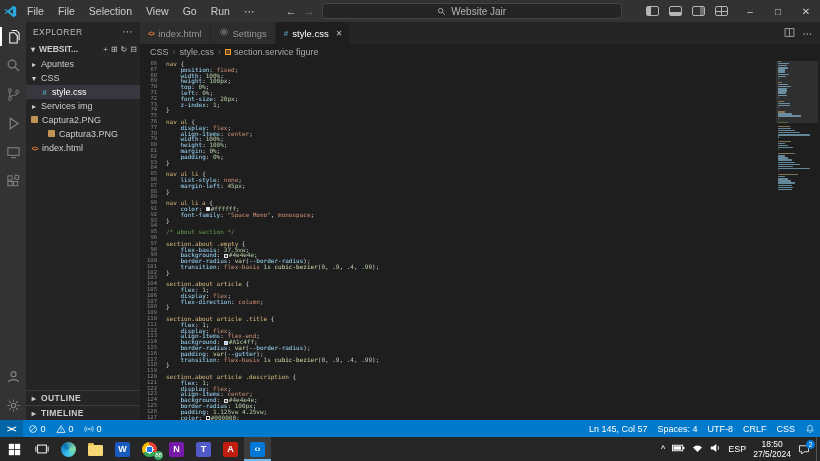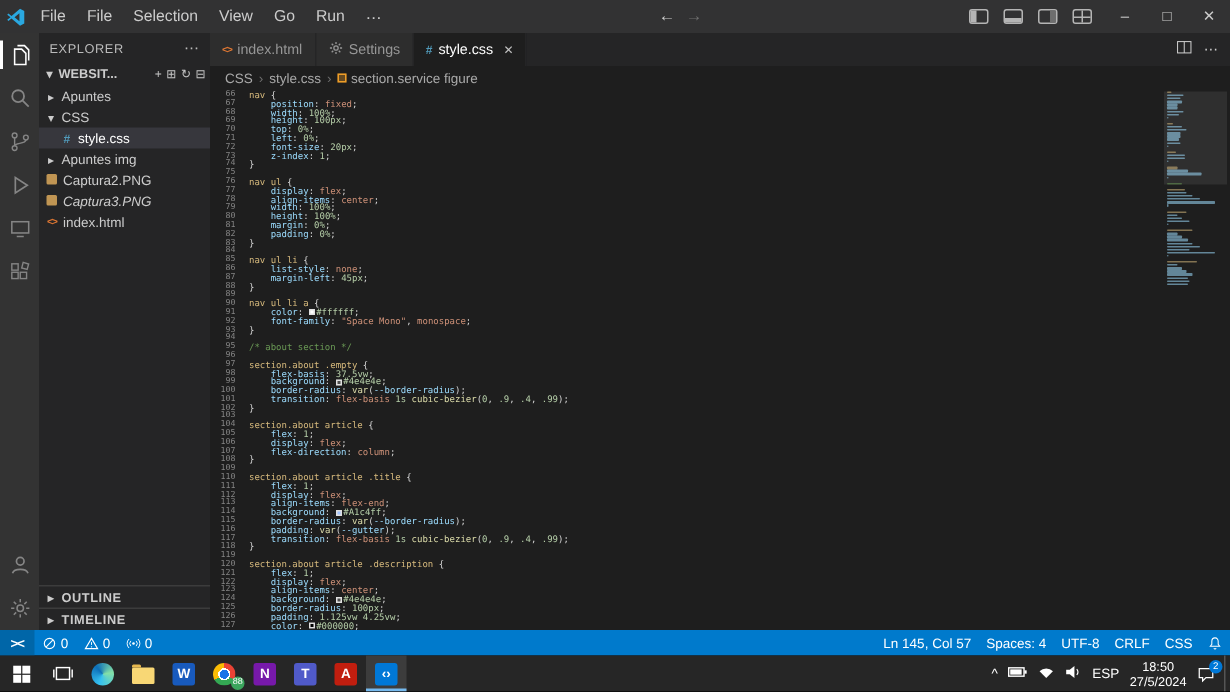--- a/index.html
+++ b/index.html
@@ -141,20 +141,27 @@
         <div class="menu-item">File</div>
         <div class="menu-item">Selection</div>
         <div class="menu-item">View</div>
         <div class="menu-item">Go</div>
         <div class="menu-item">Run</div>
         <div class="menu-item">⋯</div>
       </div>
     <div class="t-center">
       <span class="nav-arrow">←</span>
       <span class="nav-arrow fwd">→</span>
+      <div class="searchbox">
+        <svg width="9" height="9" viewBox="0 0 16 16">
+            <circle cx="6.5" cy="6.5" r="4" fill="none" stroke="#b3b3b3" stroke-width="1.5"></circle>
+            <line x1="9.5" y1="9.5" x2="14" y2="14" stroke="#b3b3b3" stroke-width="1.5"></line>
+          </svg>
+        <span>Website Jair</span>
+      </div>
     </div>
     <div class="t-right">
       <div class="layout-ics" id="layout-icons">
           <span class="layout-ic left"></span>
           <span class="layout-ic bottom"></span>
           <span class="layout-ic right"></span>
           <span class="layout-ic grid"></span>
         </div>
       <div style="display:flex" id="win-controls">
           <span class="win-btn">–</span>
@@ -243,27 +250,27 @@
           <div class="tree-item" style="padding-left: 4px;">
             <span class="chev">▾</span>
             <span class="tree-label">CSS</span>
           </div>
           <div class="tree-item selected" style="padding-left: 14px;">
             <span class="fi fi-css">#</span>
             <span class="tree-label">style.css</span>
           </div>
           <div class="tree-item" style="padding-left: 4px;">
             <span class="chev">▸</span>
-            <span class="tree-label">Apuntes img</span>
+            <span class="tree-label">Services img</span>
           </div>
           <div class="tree-item" style="padding-left: 4px;">
             <span class="fi fi-image"></span>
             <span class="tree-label">Captura2.PNG</span>
           </div>
-          <div class="tree-item" style="padding-left: 4px; font-style: italic;">
+          <div class="tree-item" style="padding-left: 21px;">
             <span class="fi fi-image"></span>
             <span class="tree-label">Captura3.PNG</span>
           </div>
           <div class="tree-item" style="padding-left: 4px;">
             <span class="fi fi-html">&lt;&gt;</span>
             <span class="tree-label">index.html</span>
           </div>
         </div>
       <div class="panels" id="panels">
           <div class="panel">

